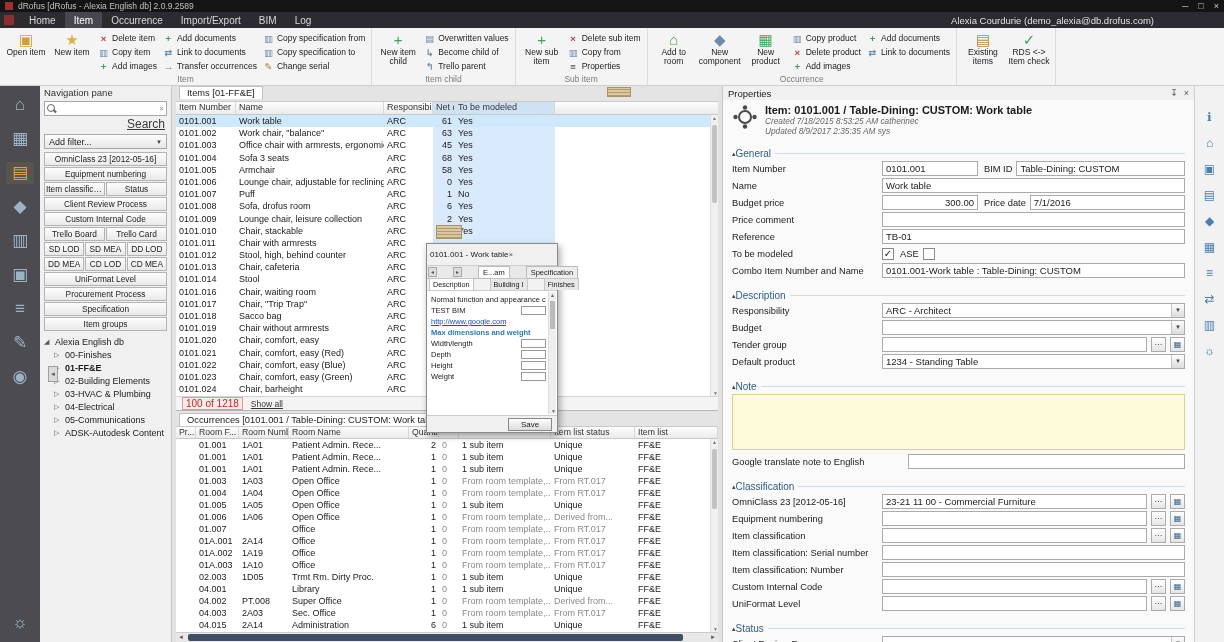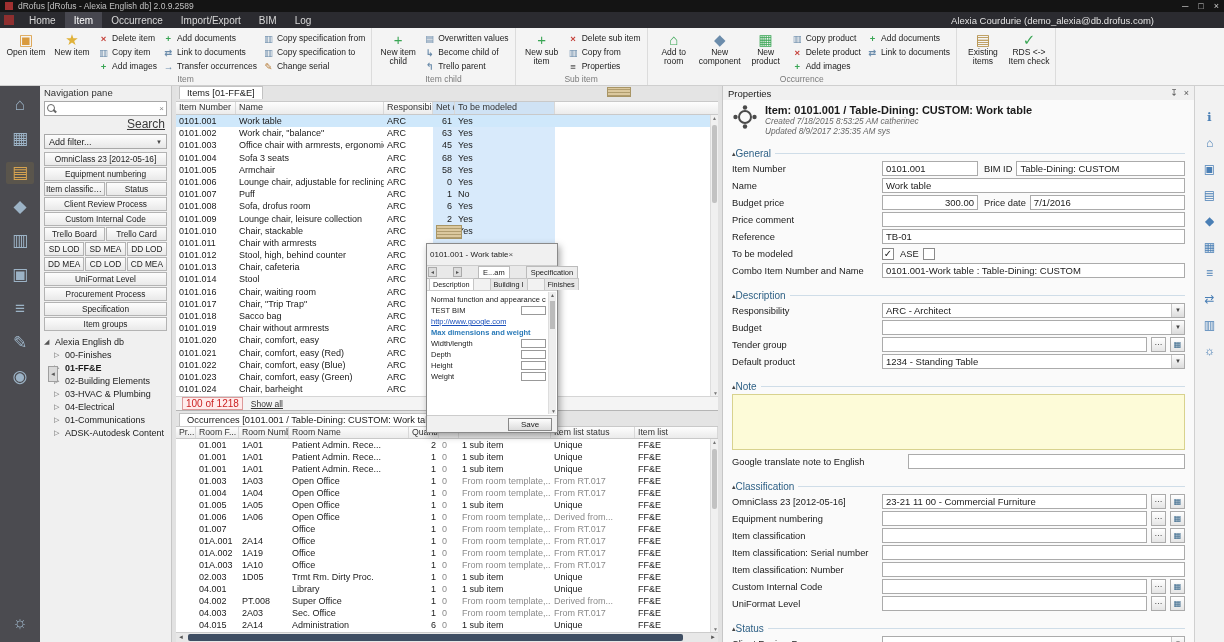--- a/index.html
+++ b/index.html
@@ -459,21 +459,21 @@
       <div class="tree-node">
         <span class="tree-exp">▷</span>
         <span>03-HVAC &amp; Plumbing</span>
       </div>
       <div class="tree-node">
         <span class="tree-exp">▷</span>
         <span>04-Electrical</span>
       </div>
       <div class="tree-node">
         <span class="tree-exp">▷</span>
-        <span>01-Communications</span>
+        <span>05-Communications</span>
       </div>
       <div class="tree-node">
         <span class="tree-exp">▷</span>
         <span>ADSK-Autodesk Content</span>
       </div>
     </div>
 </div>
 
 <div class="vsplit1"></div>
 <div class="split-btn">◄</div>

